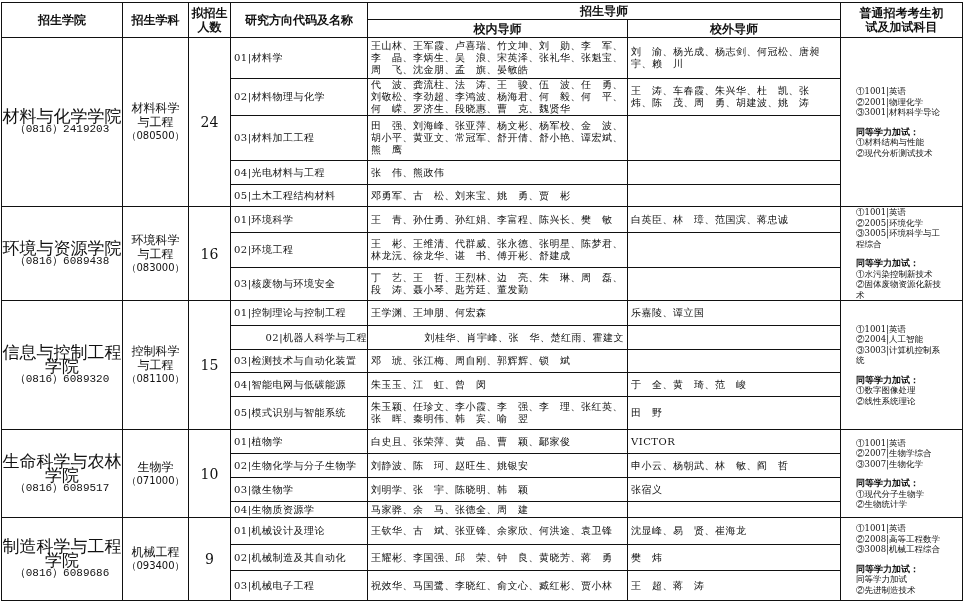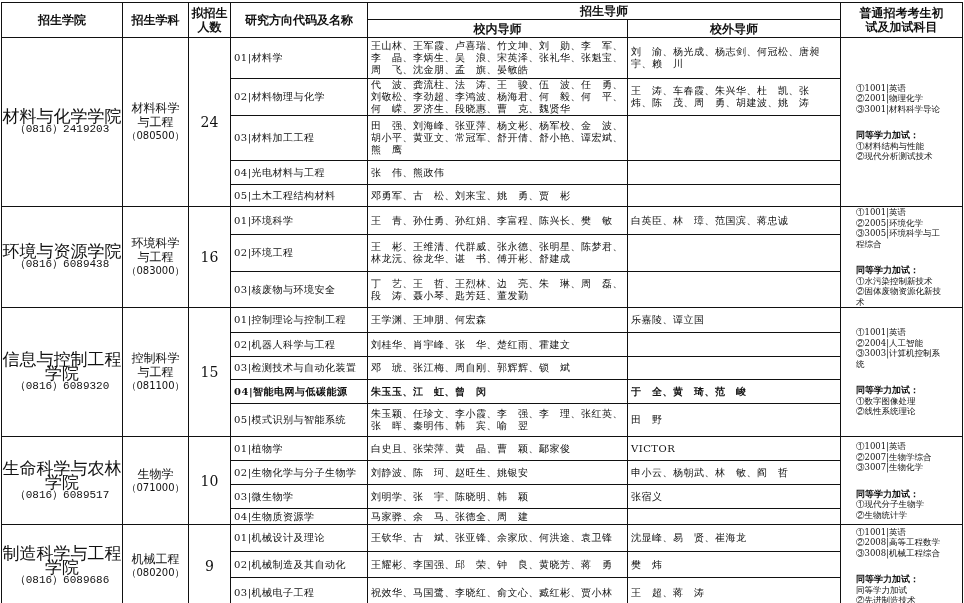--- a/index.html
+++ b/index.html
@@ -9,21 +9,21 @@
   th { font-family:"DejaVu Sans","Liberation Sans",sans-serif; font-weight:bold; font-size:12px; text-align:center; line-height:14px; }
   .college, .subject { font-family:"DejaVu Sans","Liberation Sans",sans-serif; text-align:center; }
   .college .name { font-size:17px; line-height:14px; display:block; }
   .college .phone { font-size:11px; line-height:12px; display:block;font-family:Liberation Mono, monospace; }
   .subject .name { font-size:12px; line-height:14px; display:block; }
   .subject .code { font-size:10px; line-height:14px; display:block; }
   .count { text-align:center; font-size:14px; }
   .dir { font-size:10px; padding-left:3px !important; letter-spacing:0.5px; white-space:nowrap; }
   .names { font-size:10px; padding:0 3px !important; line-height:12px; letter-spacing:0.5px; }
   .exam { font-size:8.5px; padding:0 15px !important; line-height:10.5px; vertical-align:middle; }
-  .exam .eq { font-family:"DejaVu Sans","Liberation Sans",sans-serif; font-weight:bold; font-size:9px; margin-top:16px; display:block; }
+  .exam .eq { font-family:"DejaVu Sans","Liberation Sans",sans-serif; font-weight:bold; font-size:9px; margin-top:9px; display:block; }
   .exam .line { display:block; }
 </style>
 </head>
 <body>
 
 <table class="grid">
   <colgroup>
     <col style="width:121px">
       <col style="width:66px">
       <col style="width:42px">
@@ -136,31 +136,31 @@
         <td class="names">乐嘉陵、谭立国</td>
         <td rowspan="5" class="exam">
           <span class="line">①1001|英语</span>
           <span class="line">②2004|人工智能</span>
           <span class="line">③3003|计算机控制系统</span>
           <span class="eq">同等学力加试：</span>
           <span class="line">①数字图像处理</span>
           <span class="line">②线性系统理论</span>
         </td>
       </tr>
-      <tr style="height: 24px;">
+      <tr style="height: 24px; text-align: right;">
         <td class="dir">02|机器人科学与工程</td>
         <td class="names">刘桂华、肖宇峰、张　华、楚红雨、霍建文</td>
         <td class="names"></td>
       </tr>
       <tr style="height: 23px;">
         <td class="dir">03|检测技术与自动化装置</td>
         <td class="names">邓　琥、张江梅、周自刚、郭辉辉、锁　斌</td>
         <td class="names"></td>
       </tr>
-      <tr style="height: 24px; font-weight: bold;">
+      <tr style="height: 24px;">
         <td class="dir">04|智能电网与低碳能源</td>
         <td class="names">朱玉玉、江　虹、曾　闵</td>
         <td class="names">于　全、黄　琦、范　峻</td>
       </tr>
       <tr style="height: 33px;">
         <td class="dir">05|模式识别与智能系统</td>
         <td class="names">朱玉颖、任珍文、李小霞、李　强、李　理、张红英、张　晖、秦明伟、韩　宾、喻　翌</td>
         <td class="names">田　野</td>
       </tr>
       <tr style="height: 24px;">
@@ -200,21 +200,21 @@
         <td class="names">马家骅、余　马、张德全、周　建</td>
         <td class="names"></td>
       </tr>
       <tr style="height: 27px;">
         <td rowspan="3" class="college">
           <span class="name">制造科学与工程学院</span>
           <span class="phone">（0816）6089686</span>
         </td>
         <td rowspan="3" class="subject">
           <span class="name" style="padding:0 6px">机械工程</span>
-          <span class="code">（080200）</span>
+          <span class="code">（093400）</span>
         </td>
         <td rowspan="3" class="count">9</td>
         <td class="dir">01|机械设计及理论</td>
         <td class="names">王钦华、古　斌、张亚锋、余家欣、何洪途、袁卫锋</td>
         <td class="names">沈显峰、易　贤、崔海龙</td>
         <td rowspan="3" class="exam">
           <span class="line">①1001|英语</span>
           <span class="line">②2008|高等工程数学</span>
           <span class="line">③3008|机械工程综合</span>
           <span class="eq">同等学力加试：</span>

